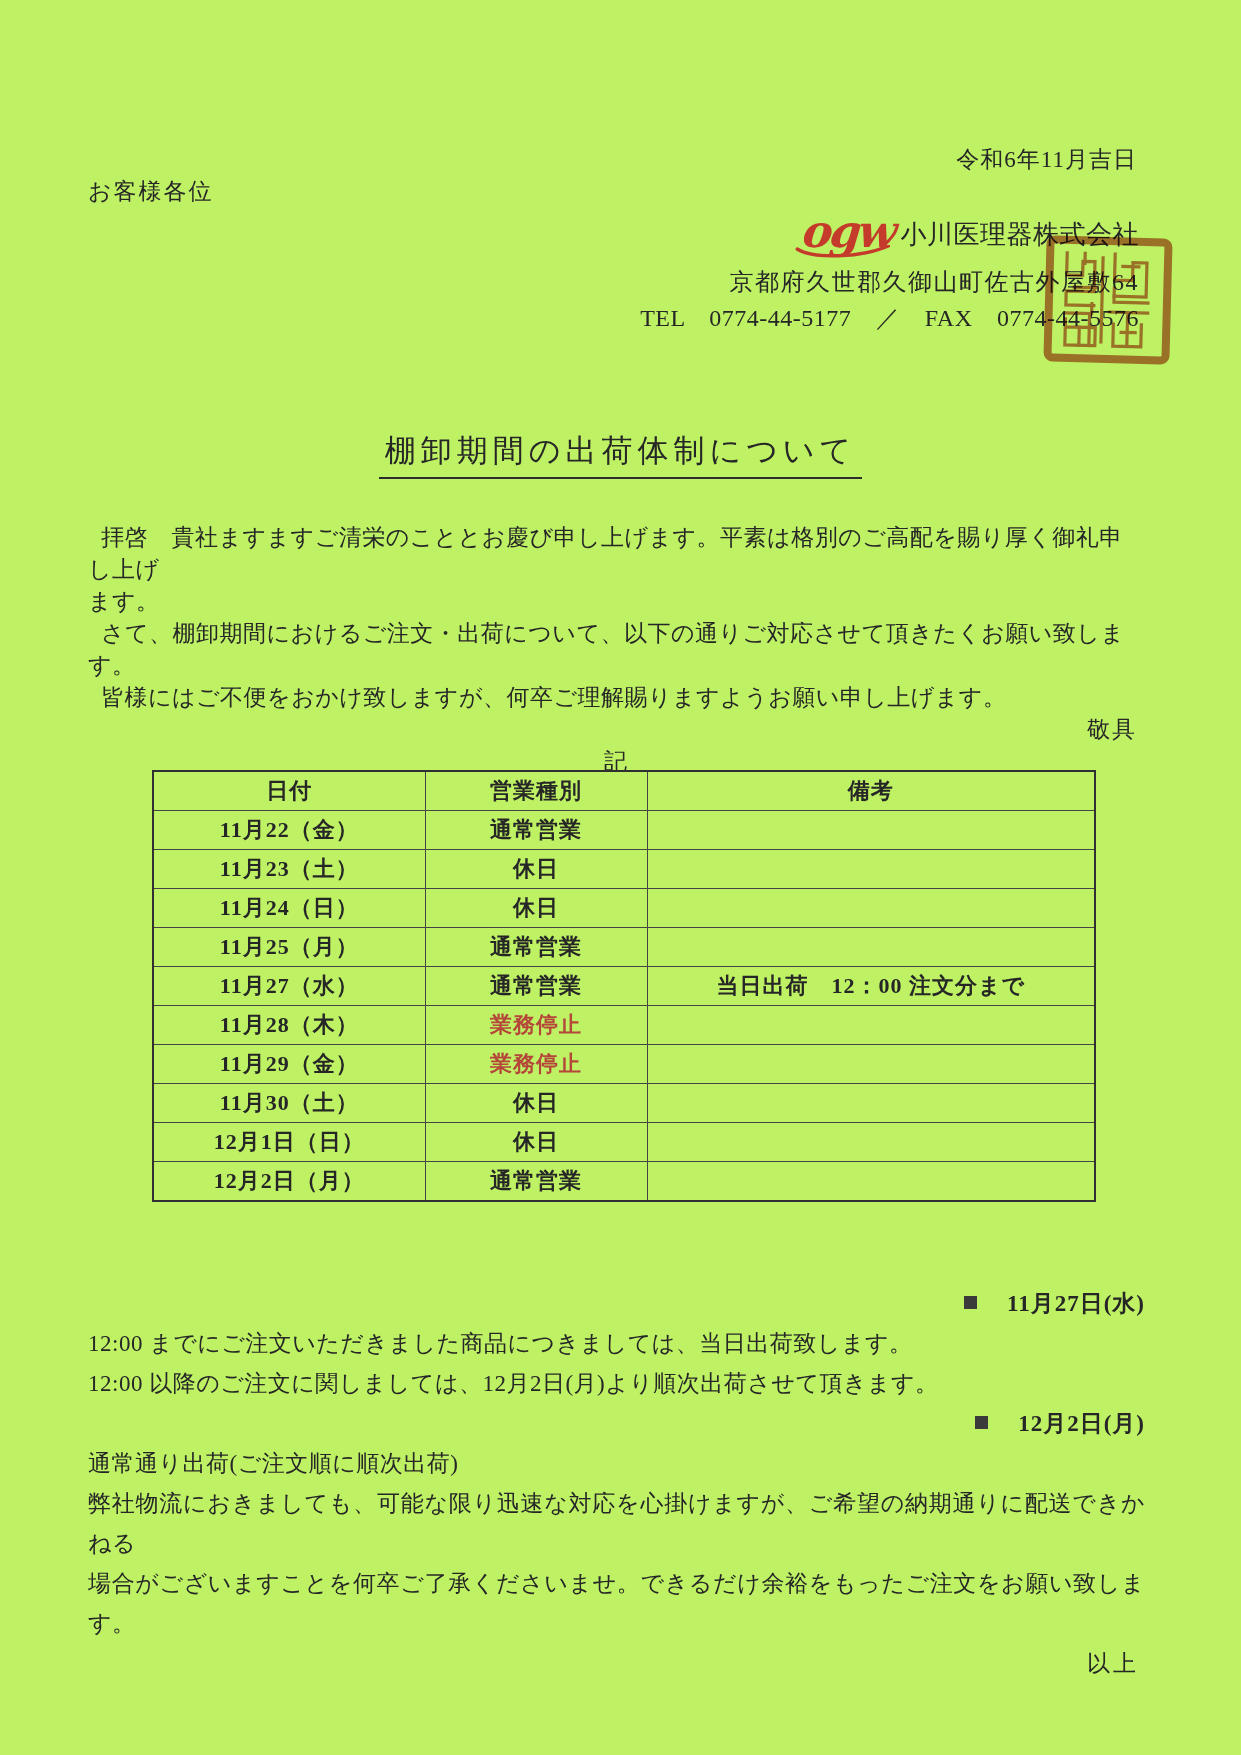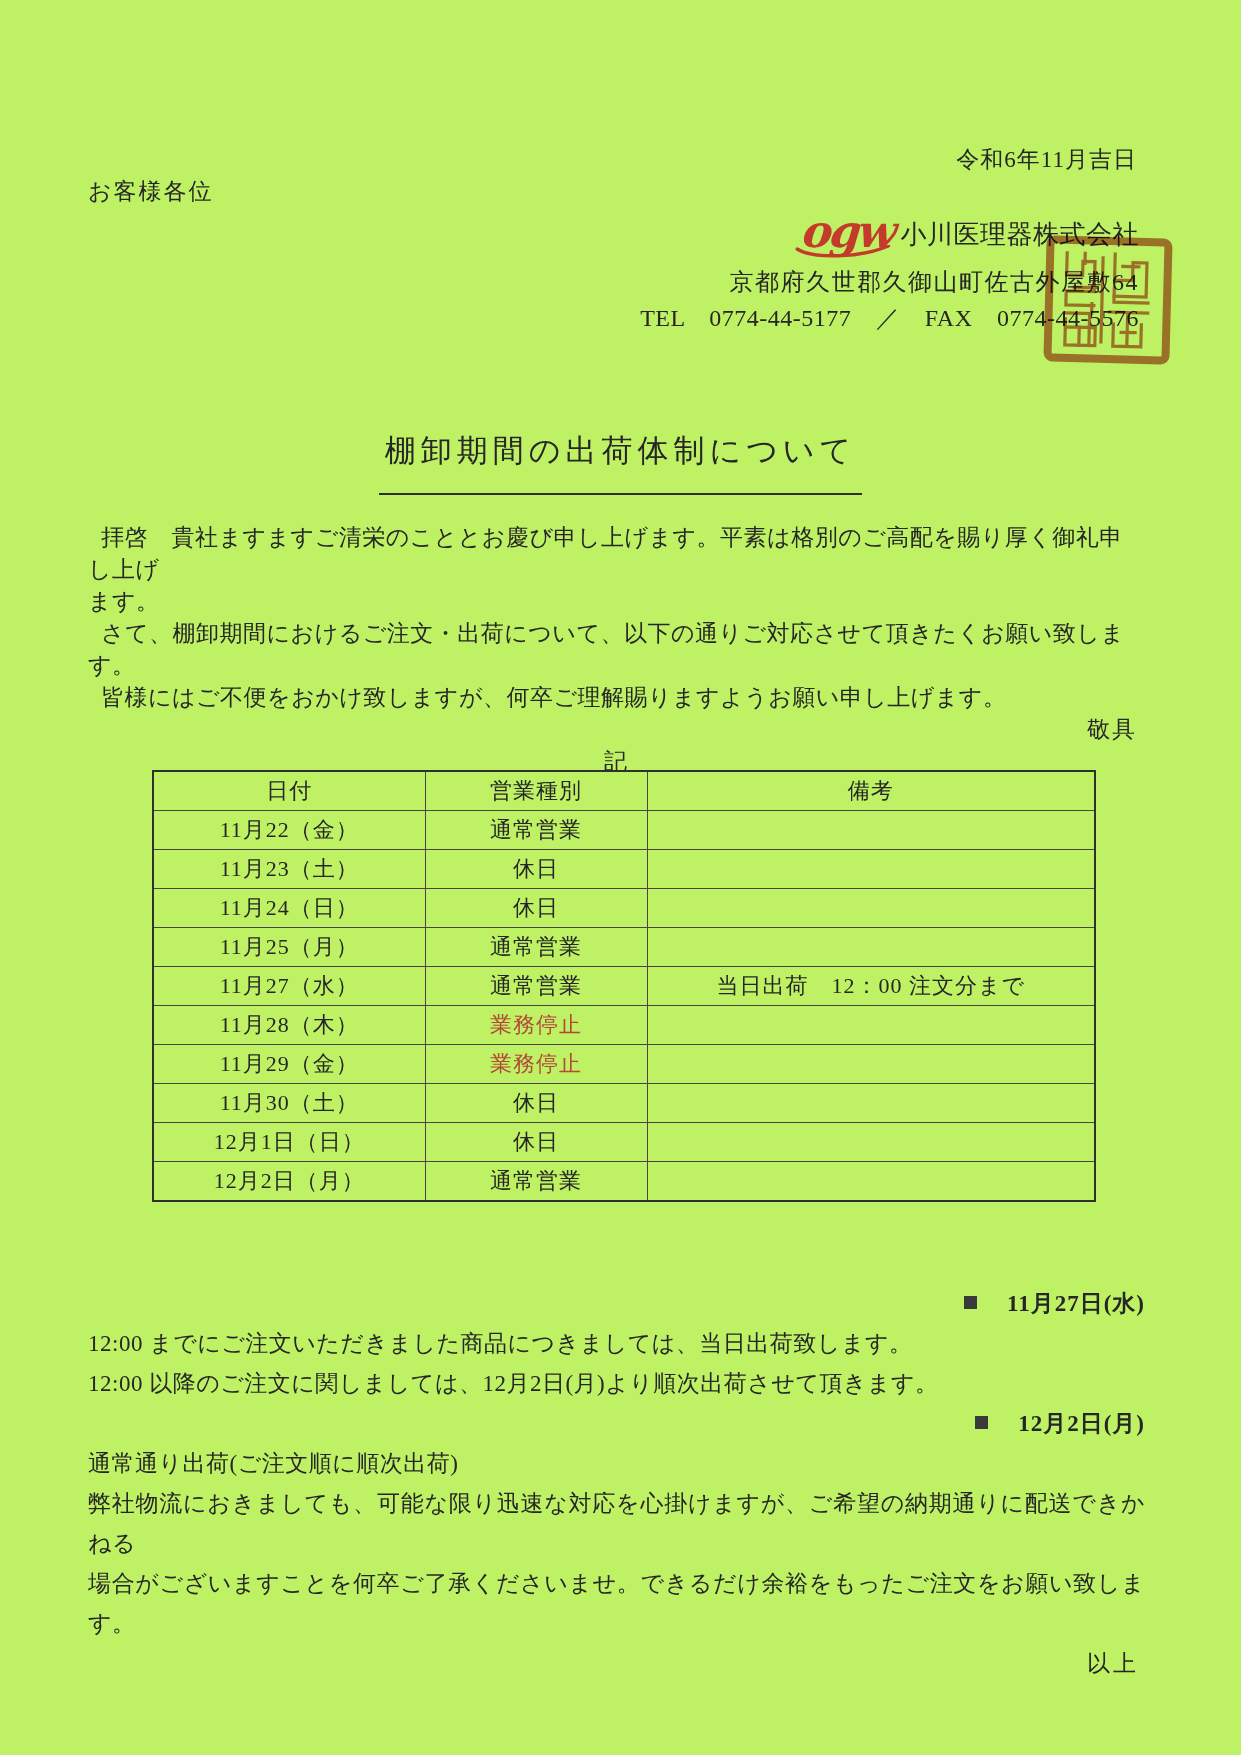--- a/index.html
+++ b/index.html
@@ -43,21 +43,21 @@
   .seal {
     position:absolute; left:1044px; top:236px; width:128px; height:128px;
     transform:rotate(1.5deg);
     mix-blend-mode:multiply; opacity:0.82;
     pointer-events:none;
   }
   
   .doc-title-wrap { position:absolute; top:430px; left:0; width:100%; text-align:center; }
   .doc-title {
     display:inline-block; font-size:31px; letter-spacing:5px;
-    padding:0 6px 21px 6px; border-bottom:2.5px solid #2d2d2d;
+    padding:0 6px 5px 6px; border-bottom:2.5px solid #2d2d2d;
   }
   
   .greeting {
     position:absolute; top:522px; left:88px; right:96px;
     font-size:23px; line-height:32px; letter-spacing:0.5px;
   }
   .greeting .ln { margin:0; }
   .greeting .indent { text-indent:13px; }
   .keigu { text-align:right; padding-right:8px; letter-spacing:2px; }
   .ki { text-align:center; letter-spacing:2px; }
@@ -67,21 +67,21 @@
     border-collapse:collapse;
     table-layout:fixed;
   }
   .sched-table col.c1 { width:272px; }
   .sched-table col.c2 { width:222px; }
   .sched-table col.c3 { width:448px; }
   .sched-table th, .sched-table td {
     border:1.8px solid #454545;
     height:38px; padding:0;
     text-align:center; vertical-align:middle;
-    font-weight:normal; font-size:22px; letter-spacing:1px;
+    font-weight:bold; font-size:22px; letter-spacing:1px;
   }
   .sched-table { border:2.5px solid #303030; }
   .cell-status { font-family:"Liberation Sans","DejaVu Sans",sans-serif; font-size:21px; }
   .status-holiday { font-weight:bold; }
   .status-stopped { color:var(--stopped-red, #b5473a); }
   
   .notes {
     position:absolute; top:1284px; left:88px; right:96px;
     font-size:23px; line-height:40px; letter-spacing:0.5px;
   }

